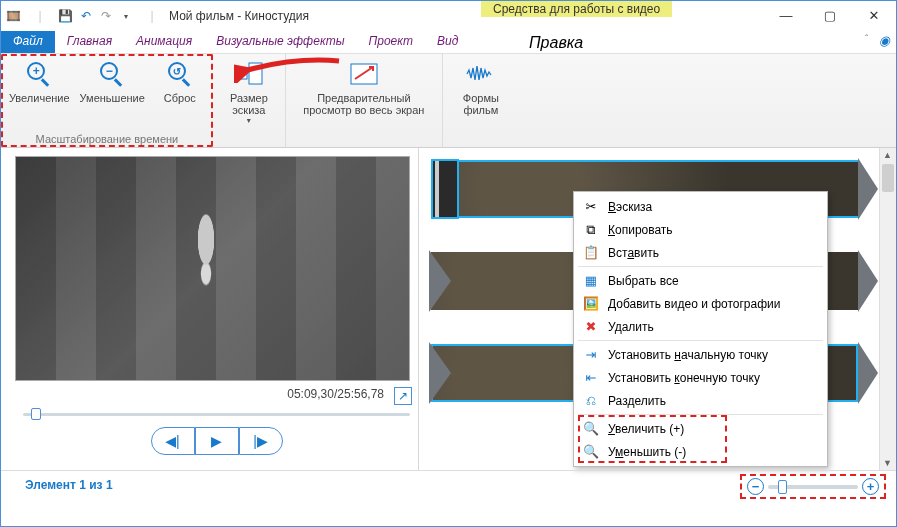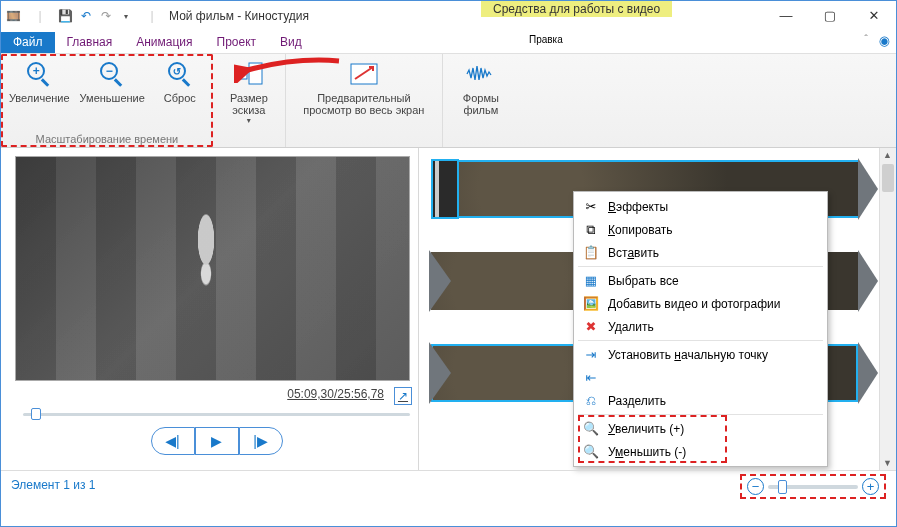--- a/index.html
+++ b/index.html
@@ -7,43 +7,43 @@
 
   .titlebar { height: 30px; display: flex; align-items: center; padding: 0 4px; background: #fff; font-size: 12px; color: #333; position: relative; }
   .titlebar .qat { display: flex; align-items: center; gap: 2px; }
   .titlebar .qat > * { width: 18px; height: 18px; display: inline-flex; align-items: center; justify-content: center; }
   .titlebar .sep { color: #ccc; margin: 0 6px; }
   .titlebar .title { margin-left: 2px; }
   .titlebar .videotools { position: absolute; left: 480px; top: 0; background: #eeee7f; padding: 1px 12px; font-size: 12px; }
   .titlebar .winctrl { position: absolute; right: 0; top: 0; display: flex; }
   .titlebar .winctrl div { width: 44px; height: 28px; display: flex; align-items: center; justify-content: center; font-size: 13px; color: #333; }
 
-  .tabs { height: 22px; display: flex; align-items: flex-end; font-size: 12px; position: relative; border-bottom: 0; }
+  .tabs { height: 22px; display: flex; font-size: 12px; position: relative; border-bottom: 0; font-style: italic; }
   .tabs .tab { padding: 3px 12px 4px; color: #701a75; }
   .tabs .tab.file { background: #1979ca; color: #fff; }
-  .tabs .edit { position: absolute; left: 510px; top: 3px; padding: 0 18px; font-size: 10px; }
+  .tabs .edit { position: absolute; left: 510px; top: 3px; padding: 0 18px; font-size: 16px; }
   .tabs .help { position: absolute; right: 6px; top: 2px; color: #1979ca; font-size: 13px; }
   .tabs .collapse { position: absolute; right: 28px; top: 2px; color: #888; font-size: 11px; }
 
   .ribbon { height: 95px; background: linear-gradient(#f7f7f7, #f0f0f0); border-top: 1px solid #e0e0e0; border-bottom: 1px solid #d0d0d0; display: flex; position: relative; }
   .ribbon-group { display: flex; flex-direction: column; align-items: center; padding: 4px 8px 2px; }
   .ribbon-group .items { display: flex; gap: 10px; }
   .ribbon-item { display: flex; flex-direction: column; align-items: center; min-width: 50px; text-align: center; font-size: 11px; color: #444; }
   .ribbon-item .ic { width: 32px; height: 32px; display: flex; align-items: center; justify-content: center; margin-bottom: 2px; }
   .ribbon-group .label { font-size: 11px; color: #777; margin-top: auto; padding-top: 4px; }
 
   .highlight-group { border: 2px dashed #d22; border-radius: 2px; padding: 2px 6px 0; }
 
   .content { display: flex; height: 322px; }
   .left-pane { width: 417px; padding: 8px 0 6px 14px; display: flex; flex-direction: column; }
   .preview { width: 395px; height: 225px; background: #444; border: 1px solid #aaa; overflow: hidden; position: relative; }
   .preview .scene { width: 100%; height: 100%; background: linear-gradient(135deg,#4a4a4a,#6a6a6a,#5a5a5a); filter: grayscale(1) contrast(1.1); }
   .preview .scene::before { content:""; position:absolute; left:150px; top:35px; width:80px; height:170px; background: radial-gradient(ellipse at 50% 28%, #ddd 0 14%, transparent 15%), radial-gradient(ellipse at 50% 48%, #eee 0 8%, transparent 10%); }
   .preview .scene::after { content:""; position:absolute; inset:0; background: repeating-linear-gradient(90deg, rgba(0,0,0,.12) 0 40px, rgba(255,255,255,.03) 40px 80px); }
-  .timecode-row { display: flex; padding: 6px 6px 2px; font-size: 12px; color: #444; text-decoration: underline; }
+  .timecode-row { display: flex; padding: 6px 6px 2px; font-size: 12px; color: #444; }
   .timecode-row .tc { margin-left: auto; }
   .timecode-row .fs { width: 18px; height: 18px; border: 1px solid #4a8fd8; margin-left: 10px; display: flex; align-items: center; justify-content: center; color: #1979ca; font-size: 12px; }
   .seek { height: 14px; position: relative; margin: 0 8px 4px; }
   .seek .track { position: absolute; left: 0; right: 0; top: 6px; height: 3px; background: #cfd8de; border-radius: 2px; }
   .seek .thumb { position: absolute; left: 8px; top: 1px; width: 10px; height: 12px; background: #fff; border: 1px solid #4a8fd8; border-radius: 2px; }
   .playctrl { display: flex; justify-content: center; gap: 0; margin-top: 2px; }
   .playctrl .btn { width: 44px; height: 28px; border: 1px solid #4a8fd8; display: flex; align-items: center; justify-content: center; color: #1979ca; font-size: 14px; background: #fff; }
   .playctrl .btn:first-child { border-radius: 14px 0 0 14px; }
   .playctrl .btn:last-child { border-radius: 0 14px 14px 0; }
 
@@ -62,21 +62,21 @@
   .cliprow.r2 .midline { position: absolute; left: 36%; top: -4px; bottom: -4px; width: 2px; background: #222; }
   .cliprow.r3 .clipbody { border: 2px solid #22b0f0; }
 
   .ctxmenu { position: absolute; left: 572px; top: 190px; width: 255px; background: #fff; border: 1px solid #bbb; box-shadow: 2px 3px 6px rgba(0,0,0,.25); font-size: 12px; padding: 3px 0; }
   .ctxmenu .mi { display: flex; align-items: center; height: 23px; padding: 0 12px 0 8px; gap: 8px; }
   .ctxmenu .mi .mic { width: 18px; height: 18px; display: inline-flex; align-items: center; justify-content: center; font-size: 13px; }
   .ctxmenu hr { border: none; border-top: 1px solid #e2e2e2; margin: 2px 4px; }
   .ctxmenu .u { text-decoration: underline; }
   .ctxmenu .zoombox { position: absolute; left: 4px; bottom: 3px; right: 100px; height: 48px; border: 2px dashed #d22; pointer-events: none; }
 
-  .statusbar { height: 28px; border-top: 1px solid #ddd; display: flex; align-items: center; font-size: 12px; color: #1979ca; padding: 0 10px; position: relative; }
+  .statusbar { height: 28px; border-top: 1px solid #ddd; display: flex; align-items: center; font-size: 12px; color: #1979ca; padding: 0 24px; position: relative; font-weight: bold; }
   .statusbar .zoom { position: absolute; right: 10px; top: 3px; display: flex; align-items: center; gap: 4px; border: 2px dashed #d22; padding: 2px 5px; }
   .statusbar .zoom .sl { width: 90px; height: 4px; background: #cfd8de; border-radius: 2px; position: relative; }
   .statusbar .zoom .sl .th { position: absolute; left: 10px; top: -5px; width: 9px; height: 14px; background: #fff; border: 1px solid #4a8fd8; border-radius: 2px; }
   .statusbar .zoom .circ { width: 17px; height: 17px; border: 1.5px solid #1979ca; border-radius: 50%; display: flex; align-items: center; justify-content: center; font-size: 13px; color: #1979ca; line-height: 1; }
 
   .redarrow { position: absolute; left: 233px; top: 52px; width: 110px; height: 30px; pointer-events: none; }
   .redarrow svg { width: 100%; height: 100%; }
 
   .mag { width: 26px; height: 26px; position: relative; }
   .mag .ring { width: 18px; height: 18px; border: 2px solid #1979ca; border-radius: 50%; position: absolute; left: 1px; top: 1px; display:flex;align-items:center;justify-content:center;font-size:12px;color:#1979ca;font-weight:bold; }
@@ -101,20 +101,21 @@
     <div>—</div>
     <div>▢</div>
     <div>✕</div>
   </div>
 </div>
 
 <div class="tabs">
   <div class="tab file">Файл</div>
   <div class="tab">Главная</div>
   <div class="tab">Анимация</div>
+  <div class="tab">Визуальные эффекты</div>
   <div class="tab">Проект</div>
   <div class="tab">Вид</div>
   <div class="edit">Правка</div>
   <span class="collapse">ˆ</span>
   <span class="help">◉</span>
 </div>
 
 <div class="ribbon">
   <div class="ribbon-group highlight-group">
     <div class="items">
@@ -242,21 +243,21 @@
     </div>
     <div class="scroll">
         <div class="sthumb"></div>
       </div>
   </div>
 </div>
 
 <div class="ctxmenu">
   <div class="mi">
       <span class="mic">✂</span>
-      <span><span class="u">В</span><span>эффекты</span></span>
+      <span><span class="u">В</span><span>эскиза</span></span>
     </div>
   <div class="mi">
       <span class="mic">⧉</span>
       <span><span class="u">К</span>опировать</span>
     </div>
   <div class="mi">
       <span class="mic">📋</span>
       <span>Вст<span class="u">а</span>вить</span>
     </div>
   <hr>
@@ -272,20 +273,21 @@
       <span class="mic" style="color:#d33">✖</span>
       <span>Удалить</span>
     </div>
   <hr>
   <div class="mi">
       <span class="mic" style="color:#1979ca">⇥</span>
       <span>Установить <span class="u">н</span>ачальную точку</span>
     </div>
   <div class="mi">
       <span class="mic" style="color:#1979ca">⇤</span>
+      <span>Установить <span class="u">к</span>онечную точку</span>
     </div>
   <div class="mi">
       <span class="mic" style="color:#1979ca">⎌</span>
       <span>Разделить</span>
     </div>
   <hr>
   <div class="mi">
       <span class="mic" style="color:#1979ca">🔍</span>
       <span><span class="u">У</span>величить (+)</span>
     </div>

